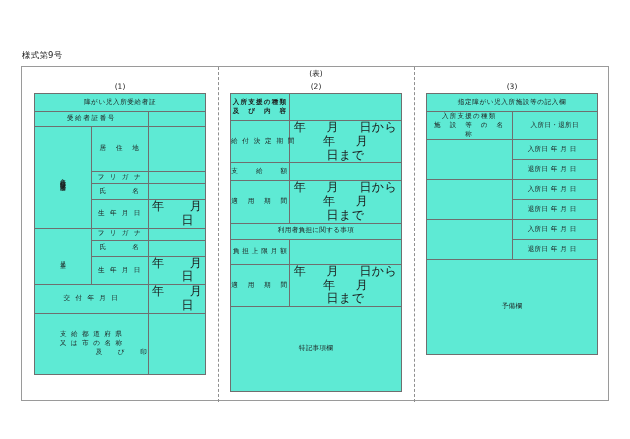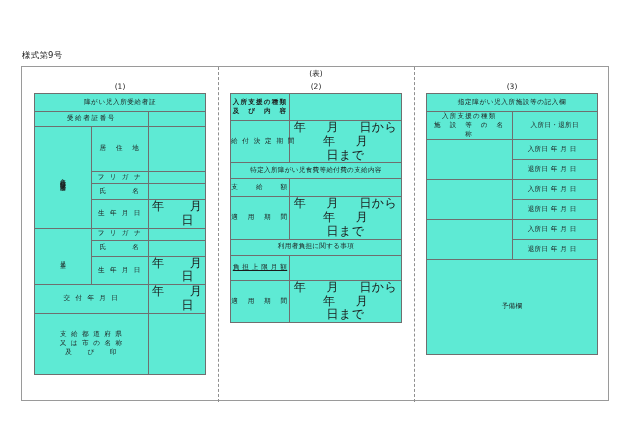--- a/index.html
+++ b/index.html
@@ -276,21 +276,21 @@
               <span class="gap-m"></span>
               <span>日</span>
             </span>
           </td>
         </tr>
         <tr>
           <td class="lbl-2line hv-right hv-bottom" colspan="2" style="height:60px;">
             <span class="stack" id="issuer-label-text">
                   <span style="display: block;">支 給 都 道 府 県</span>
                   <span style="display: block;">又 は 市 の 名 称</span>
-                  <span style="display: block;">及 　 び 　 印</span>
+                  <span style="display: block; text-align: right;">及 　 び 　 印</span>
                 </span>
           </td>
           <td class="blank hv-bottom"></td>
         </tr>
       </tbody>
         </table>
     </div>
 
     <div class="panel panel-2">
       <div class="panel-num">(2)</div>
@@ -317,23 +317,20 @@
               <span class="gap-s"></span>
               <span>年</span>
               <span class="gap-s"></span>
               <span>月</span>
               <span class="gap-s"></span>
               <span>日まで</span>
             </span>
           </td>
         </tr>
         <tr>
-          <td class="hdr-band hv-bottom" colspan="2">特定入所障がい児食費等給付費の支給内容</td>
-        </tr>
-        <tr>
           <td class="lbl hv-right" style="height:17px;width:58px;">支　　給　　額</td>
           <td class="blank"></td>
         </tr>
         <tr>
           <td class="lbl hv-right hv-bottom" style="height:16px;">適　用　期　間</td>
           <td class="blank hv-bottom">
             <span class="date-run">
               <span>年</span>
               <span class="gap-s"></span>
               <span>月</span>
@@ -345,39 +342,44 @@
               <span>月</span>
               <span class="gap-s"></span>
               <span>日まで</span>
             </span>
           </td>
         </tr>
         <tr>
           <td class="hdr-band hv-bottom" colspan="2">利用者負担に関する事項</td>
         </tr>
         <tr>
-          <td class="lbl lbl-tight hv-right" style="height:24px;width:58px;text-decoration:underline;">負 担 上 限 月 額</td>
+          <td class="lbl lbl-tight hv-right" style="height:24px;width:58px;">負 担 上 限 月 額</td>
           <td class="blank"></td>
         </tr>
         <tr>
           <td class="lbl hv-right hv-bottom" style="height:16px;">適　用　期　間</td>
           <td class="blank hv-bottom">
             <span class="date-run">
               <span>年</span>
               <span class="gap-s"></span>
               <span>月</span>
               <span class="gap-s"></span>
               <span>日から</span>
               <span class="gap-s"></span>
               <span>年</span>
               <span class="gap-s"></span>
               <span>月</span>
               <span class="gap-s"></span>
               <span>日まで</span>
             </span>
+          </td>
+        </tr>
+        <tr>
+          <td class="note-cell hv-bottom" colspan="2" style="height:84px;">
+            <span>特記事項欄</span>
           </td>
         </tr>
       </tbody>
         </table>
     </div>
 
     <div class="panel panel-3">
       <div class="panel-num">(3)</div>
       <table class="f">
         <tbody>

